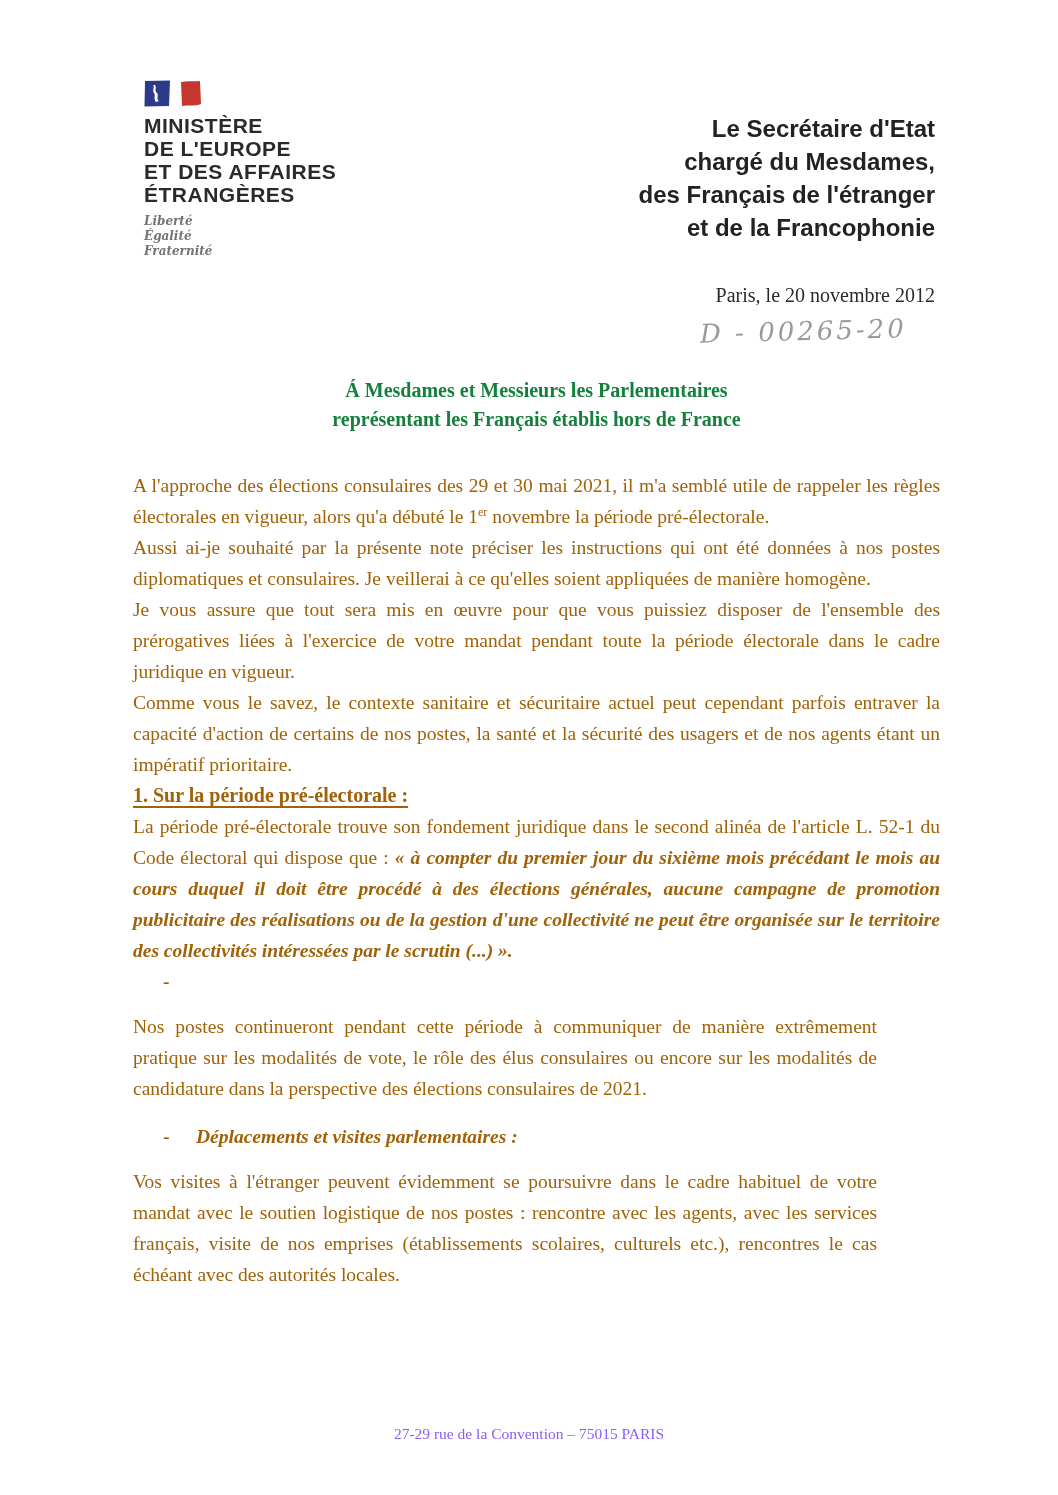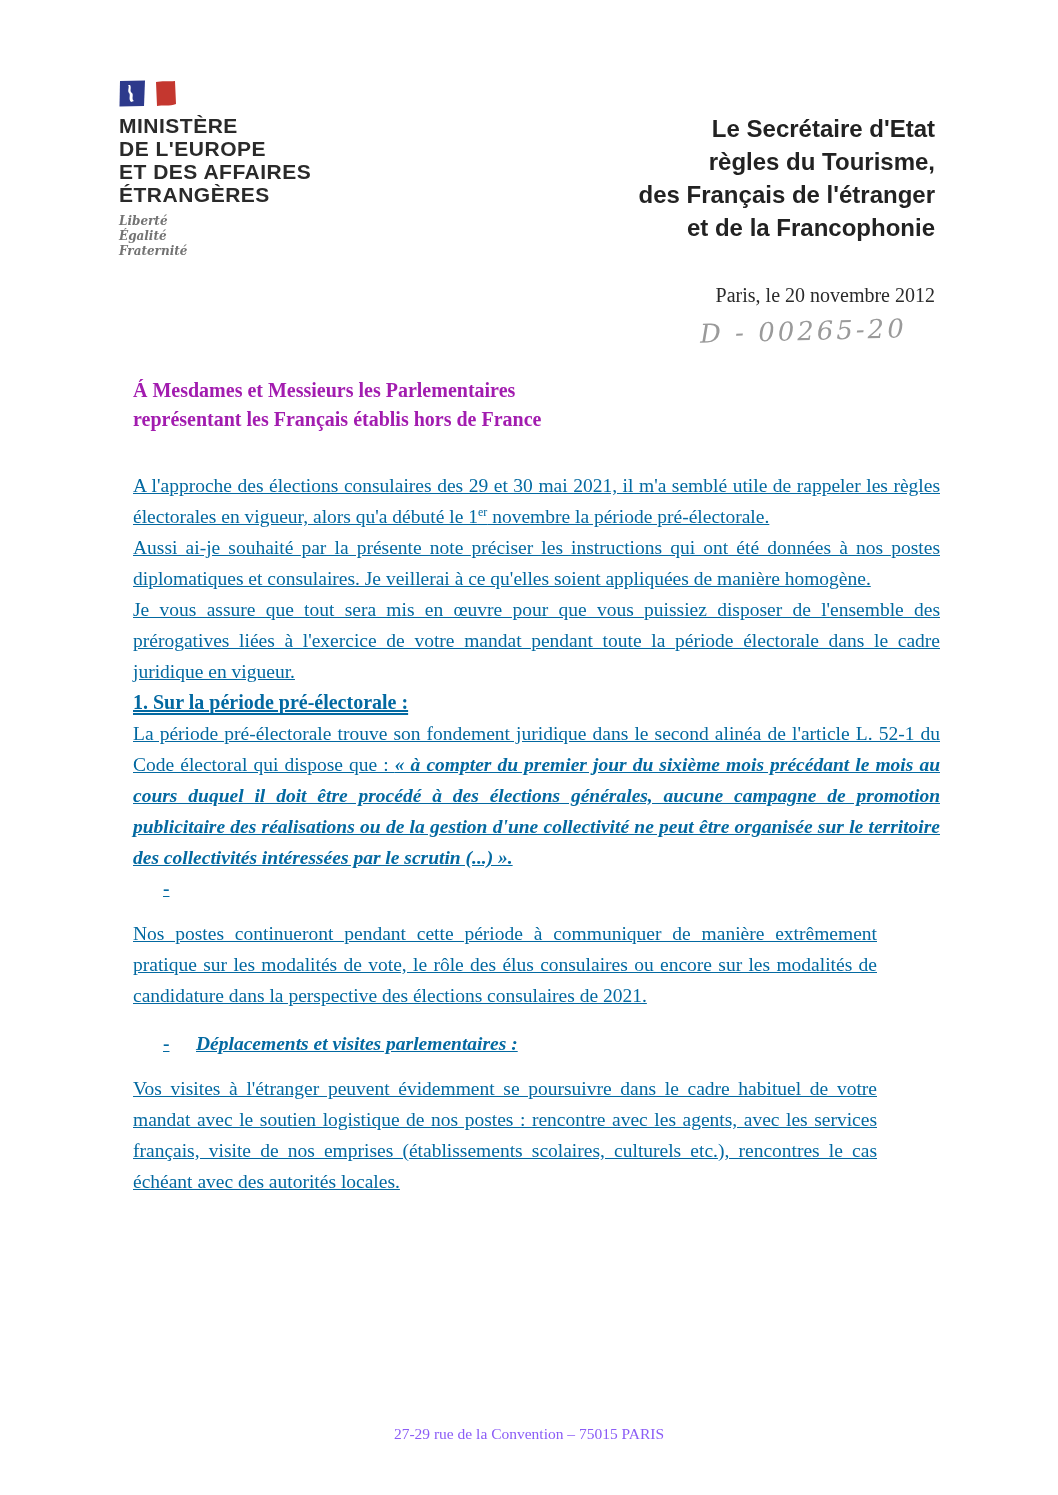--- a/index.html
+++ b/index.html
@@ -14,21 +14,21 @@
     margin: 0 auto;
     background: #ffffff;
     color: #1e1e1e;
     font-family: "Liberation Serif", serif;
     overflow: hidden;
   }
 
   
   .letterhead {
     position: absolute;
-    left: 119px;
+    left: 144px;
     top: 80px;
     width: 360px;
   }
   .flag-logo {
     display: block;
     width: 62px;
     height: 27px;
     margin-bottom: 7px;
   }
   .ministry-name {
@@ -82,37 +82,37 @@
     color: #9a9a9a;
     transform: rotate(-1.5deg);
   }
 
   
   .addressee {
     position: absolute;
     left: 133px;
     top: 376px;
     width: 807px;
+    text-align: center;
     font-weight: bold;
     font-size: 20px;
     line-height: 29px;
-    color: #a21caf;
+    color: #15803d;
   }
 
   
   .body-content {
     position: absolute;
     left: 133px;
     top: 470px;
     width: 807px;
     font-size: 19.5px;
     line-height: 31px;
     text-align: justify;
-    color: #0369a1;
-    text-decoration: underline;
+    color: #a16207;
   }
   .body-content p { margin: 0; }
   .para-1 { margin-bottom: 14px; }
   .para-2 { margin-bottom: 10px; }
   .para-3 { margin-bottom: 12px; }
   .para-4 { margin-bottom: 29px; }
   .section-heading {
     font-weight: bold;
     font-size: 20px;
     text-decoration: underline;
@@ -181,41 +181,42 @@
     </div>
     <div class="motto">
       <div>Liberté</div>
       <div>Égalité</div>
       <div>Fraternité</div>
     </div>
   </div>
 
   <div class="sender-block">
     <div>Le Secrétaire d'Etat</div>
-    <div>règles du Tourisme,</div>
+    <div>chargé du Mesdames,</div>
     <div>des Français de l'étranger</div>
     <div>et de la Francophonie</div>
   </div>
 
   <div class="dateline">Paris, le 20 novembre 2012</div>
   <div class="handwritten-ref">D - 00265-20</div>
 
   <div class="addressee">
     <div>Á Mesdames et Messieurs les Parlementaires</div>
     <div>représentant les Français établis hors de France</div>
   </div>
 
   <div class="body-content">
 
     <p class="para-1"><span>A l'approche des élections consulaires des 29 et 30 mai 2021, il m'a semblé utile de rappeler les règles électorales en vigueur, alors qu'a débuté le 1</span><sup class="ordinal">er</sup><span> novembre la période pré-électorale.</span></p>
 
     <p class="para-2">Aussi ai-je souhaité par la présente note préciser les instructions qui ont été données à nos postes diplomatiques et consulaires. Je veillerai à ce qu'elles soient appliquées de manière homogène.</p>
 
     <p class="para-3">Je vous assure que tout sera mis en œuvre pour que vous puissiez disposer de l'ensemble des prérogatives liées à l'exercice de votre mandat pendant toute la période électorale dans le cadre juridique en vigueur.</p>
 
+    <p class="para-4">Comme vous le savez, le contexte sanitaire et sécuritaire actuel peut cependant parfois entraver la capacité d'action de certains de nos postes, la santé et la sécurité des usagers et de nos agents étant un impératif prioritaire.</p>
 
     <p class="section-heading">1. Sur la période pré-électorale :</p>
 
     <p class="para-5"><span>La période pré-électorale trouve son fondement juridique dans le second alinéa de l'article L. 52-1 du Code électoral qui dispose que : </span><span class="quote-italic">« à compter du premier jour du sixième mois précédant le mois au cours duquel il doit être procédé à des élections générales, aucune campagne de promotion publicitaire des réalisations ou de la gestion d'une collectivité ne peut être organisée sur le territoire des collectivités intéressées par le scrutin (...) ».</span></p>
 
     <div class="bullet-row">
       <span class="bullet-dash">-</span>
     </div>
     <p class="bullet-text-indent bullet-para-1">Nos postes continueront pendant cette période à communiquer de manière extrêmement pratique sur les modalités de vote, le rôle des élus consulaires ou encore sur les modalités de candidature dans la perspective des élections consulaires de 2021.</p>
 

